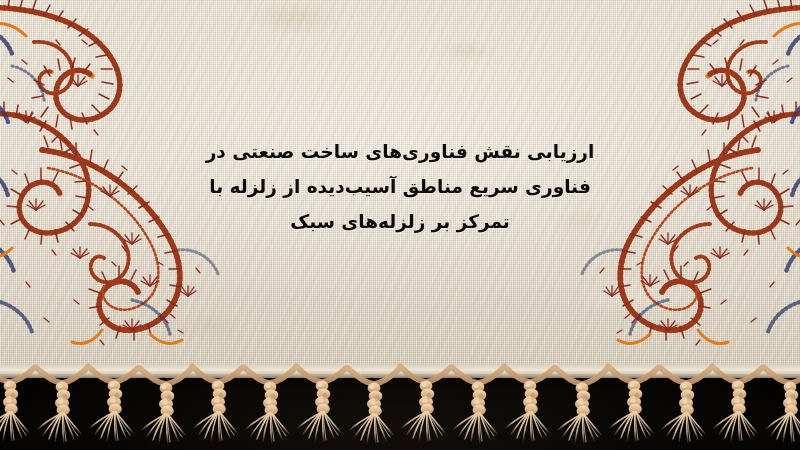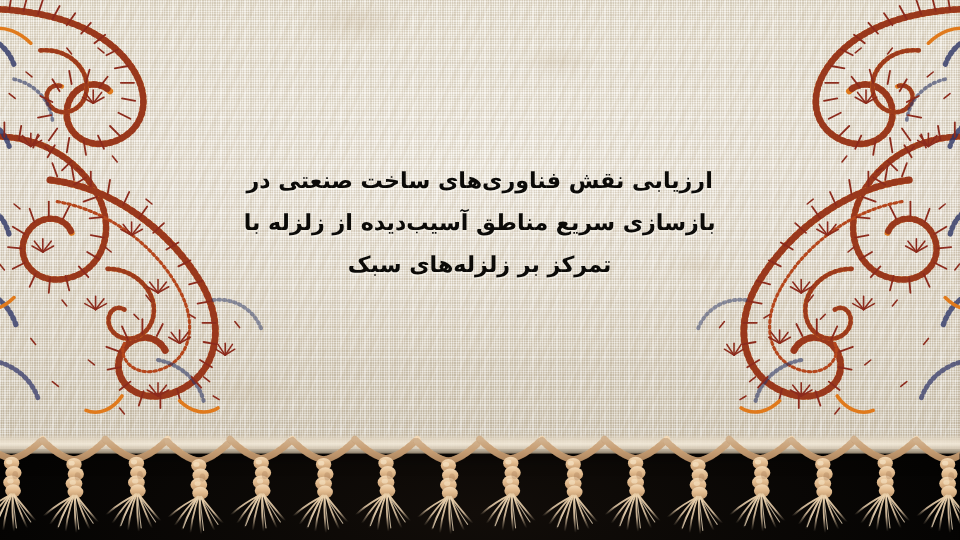--- a/index.html
+++ b/index.html
@@ -620,17 +620,17 @@
         <use href="#tassel" x="634" y="14"></use>
         <use href="#tassel" x="686" y="15"></use>
         <use href="#tassel" x="738" y="14"></use>
         <use href="#tassel" x="790" y="15"></use>
       </g>
     </svg>
   </div>
 
   <div class="title-block">
     <span class="title-line">ارزیابی نقش فناوری‌های ساخت صنعتی در</span>
-    <span class="title-line">بازسازی سریع مناطق آسیب‌دیده از زلزله با</span>
+    <span class="title-line">فناوری سریع مناطق آسیب‌دیده از زلزله با</span>
     <span class="title-line">تمرکز بر زلزله‌های سبک</span>
   </div>
 
 </div>
 
 </body></html>

